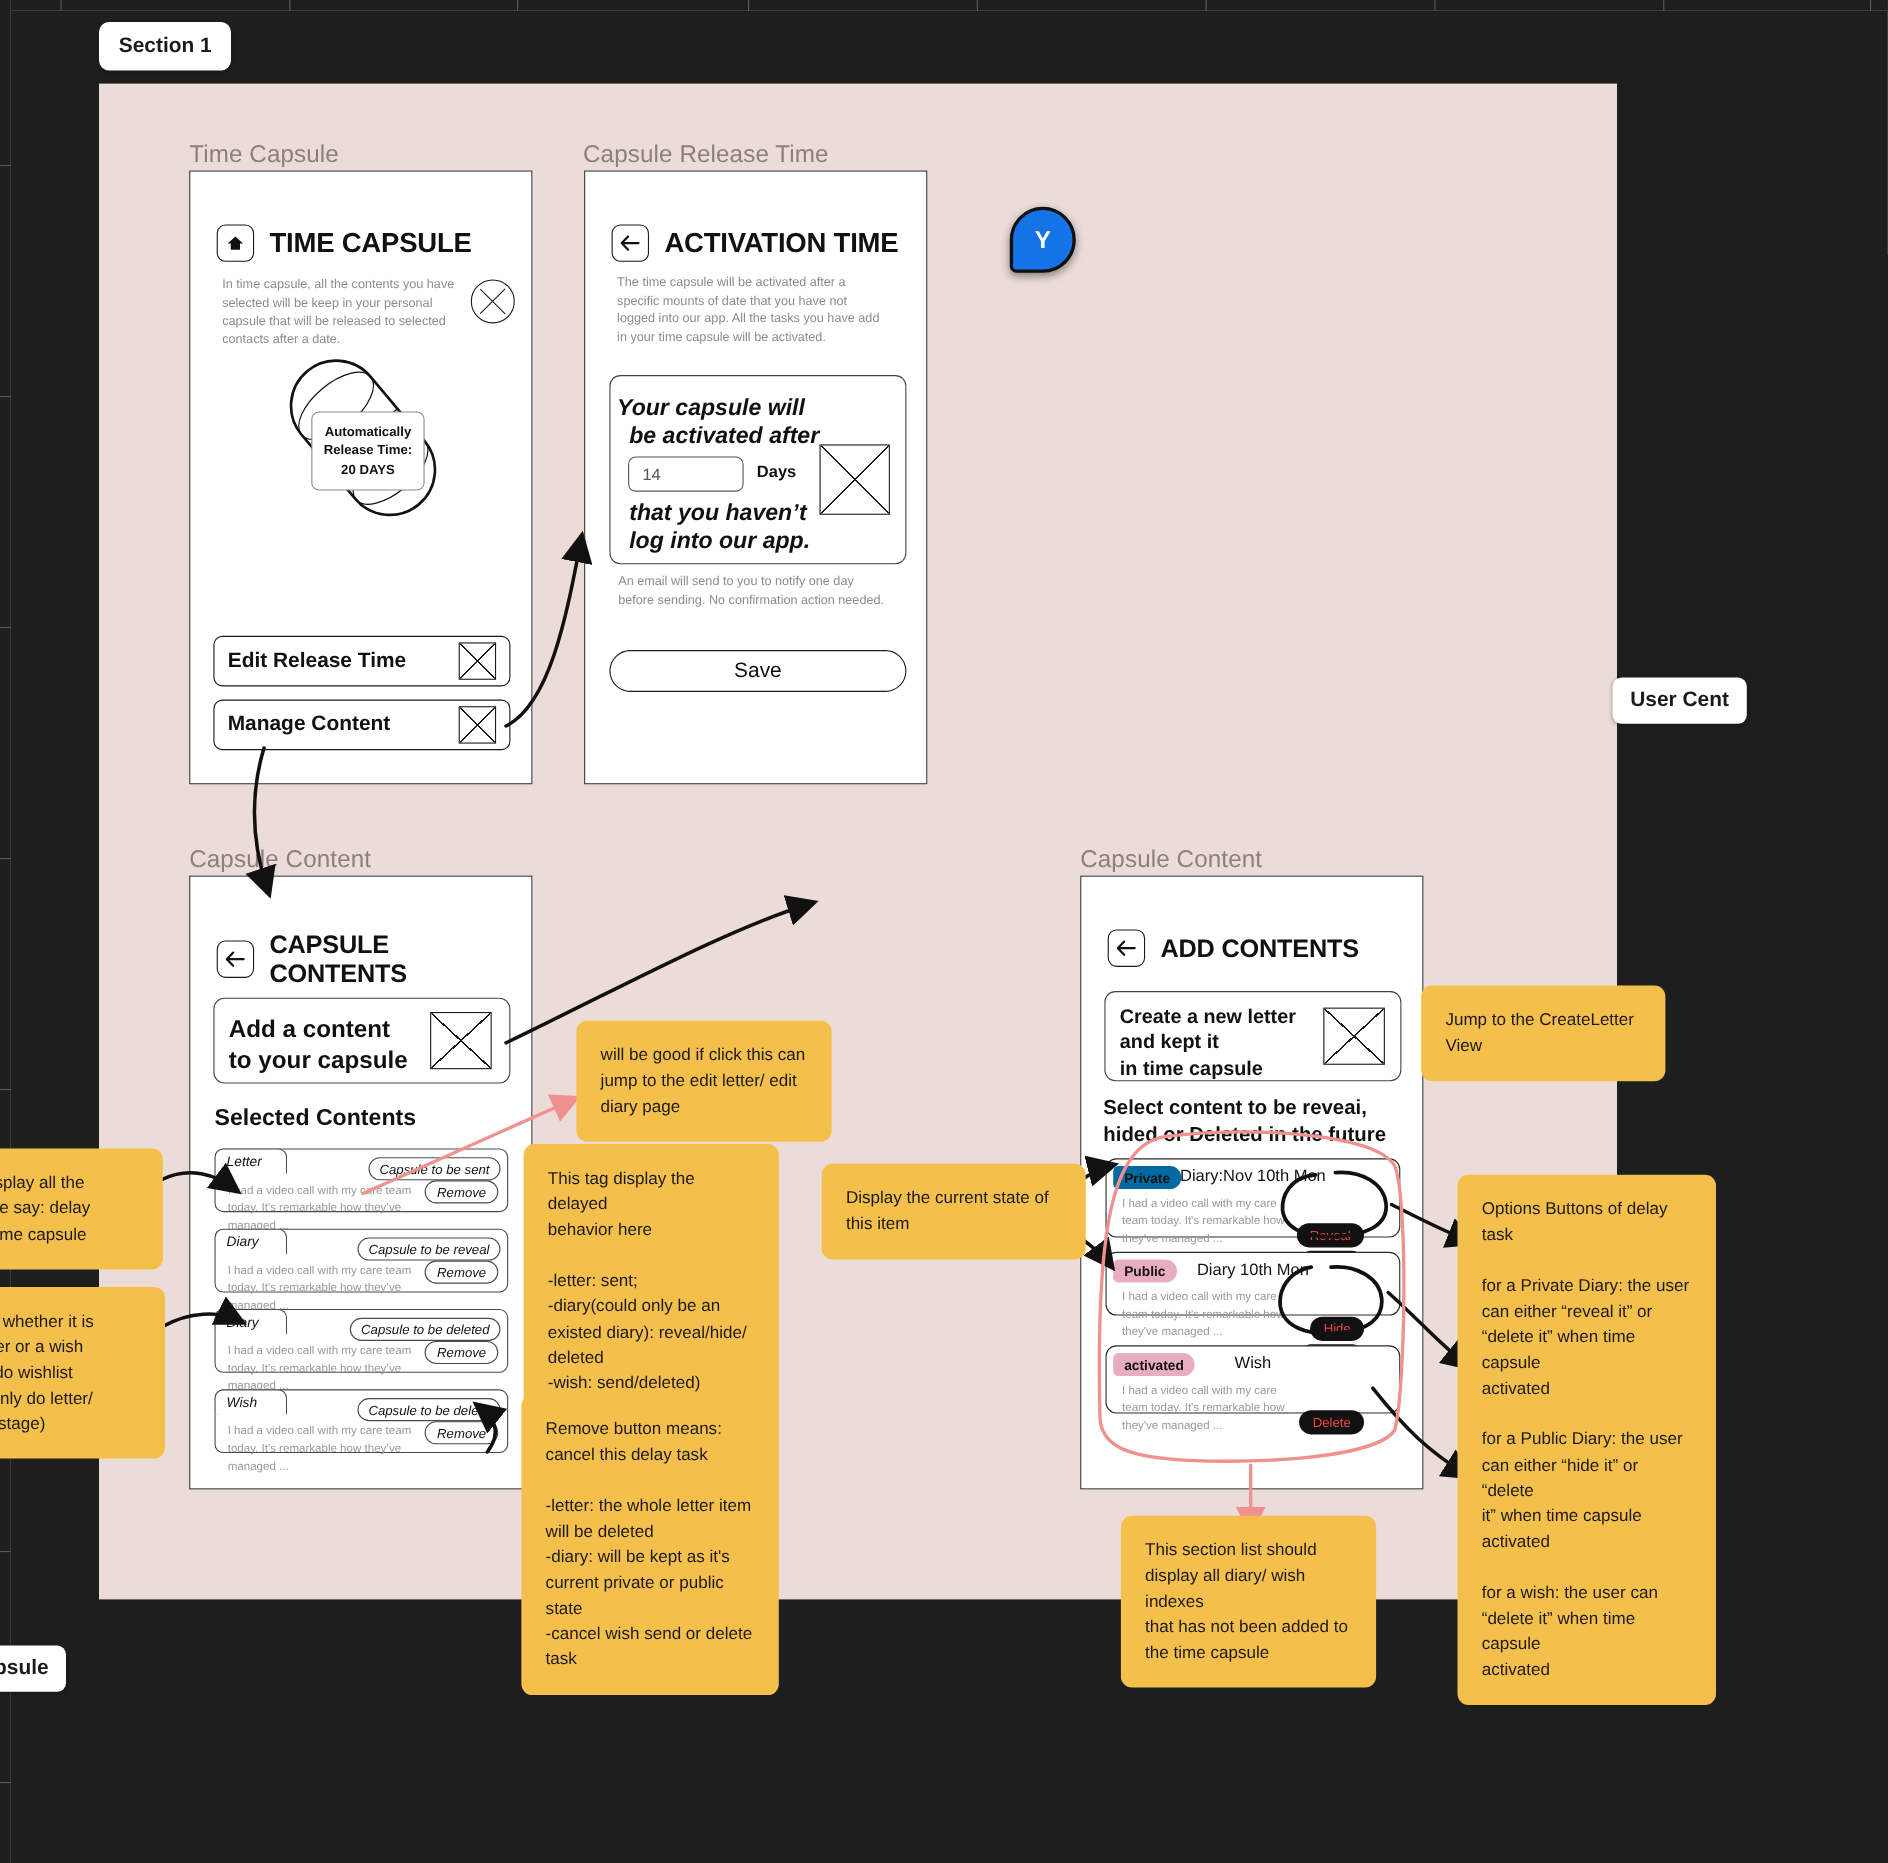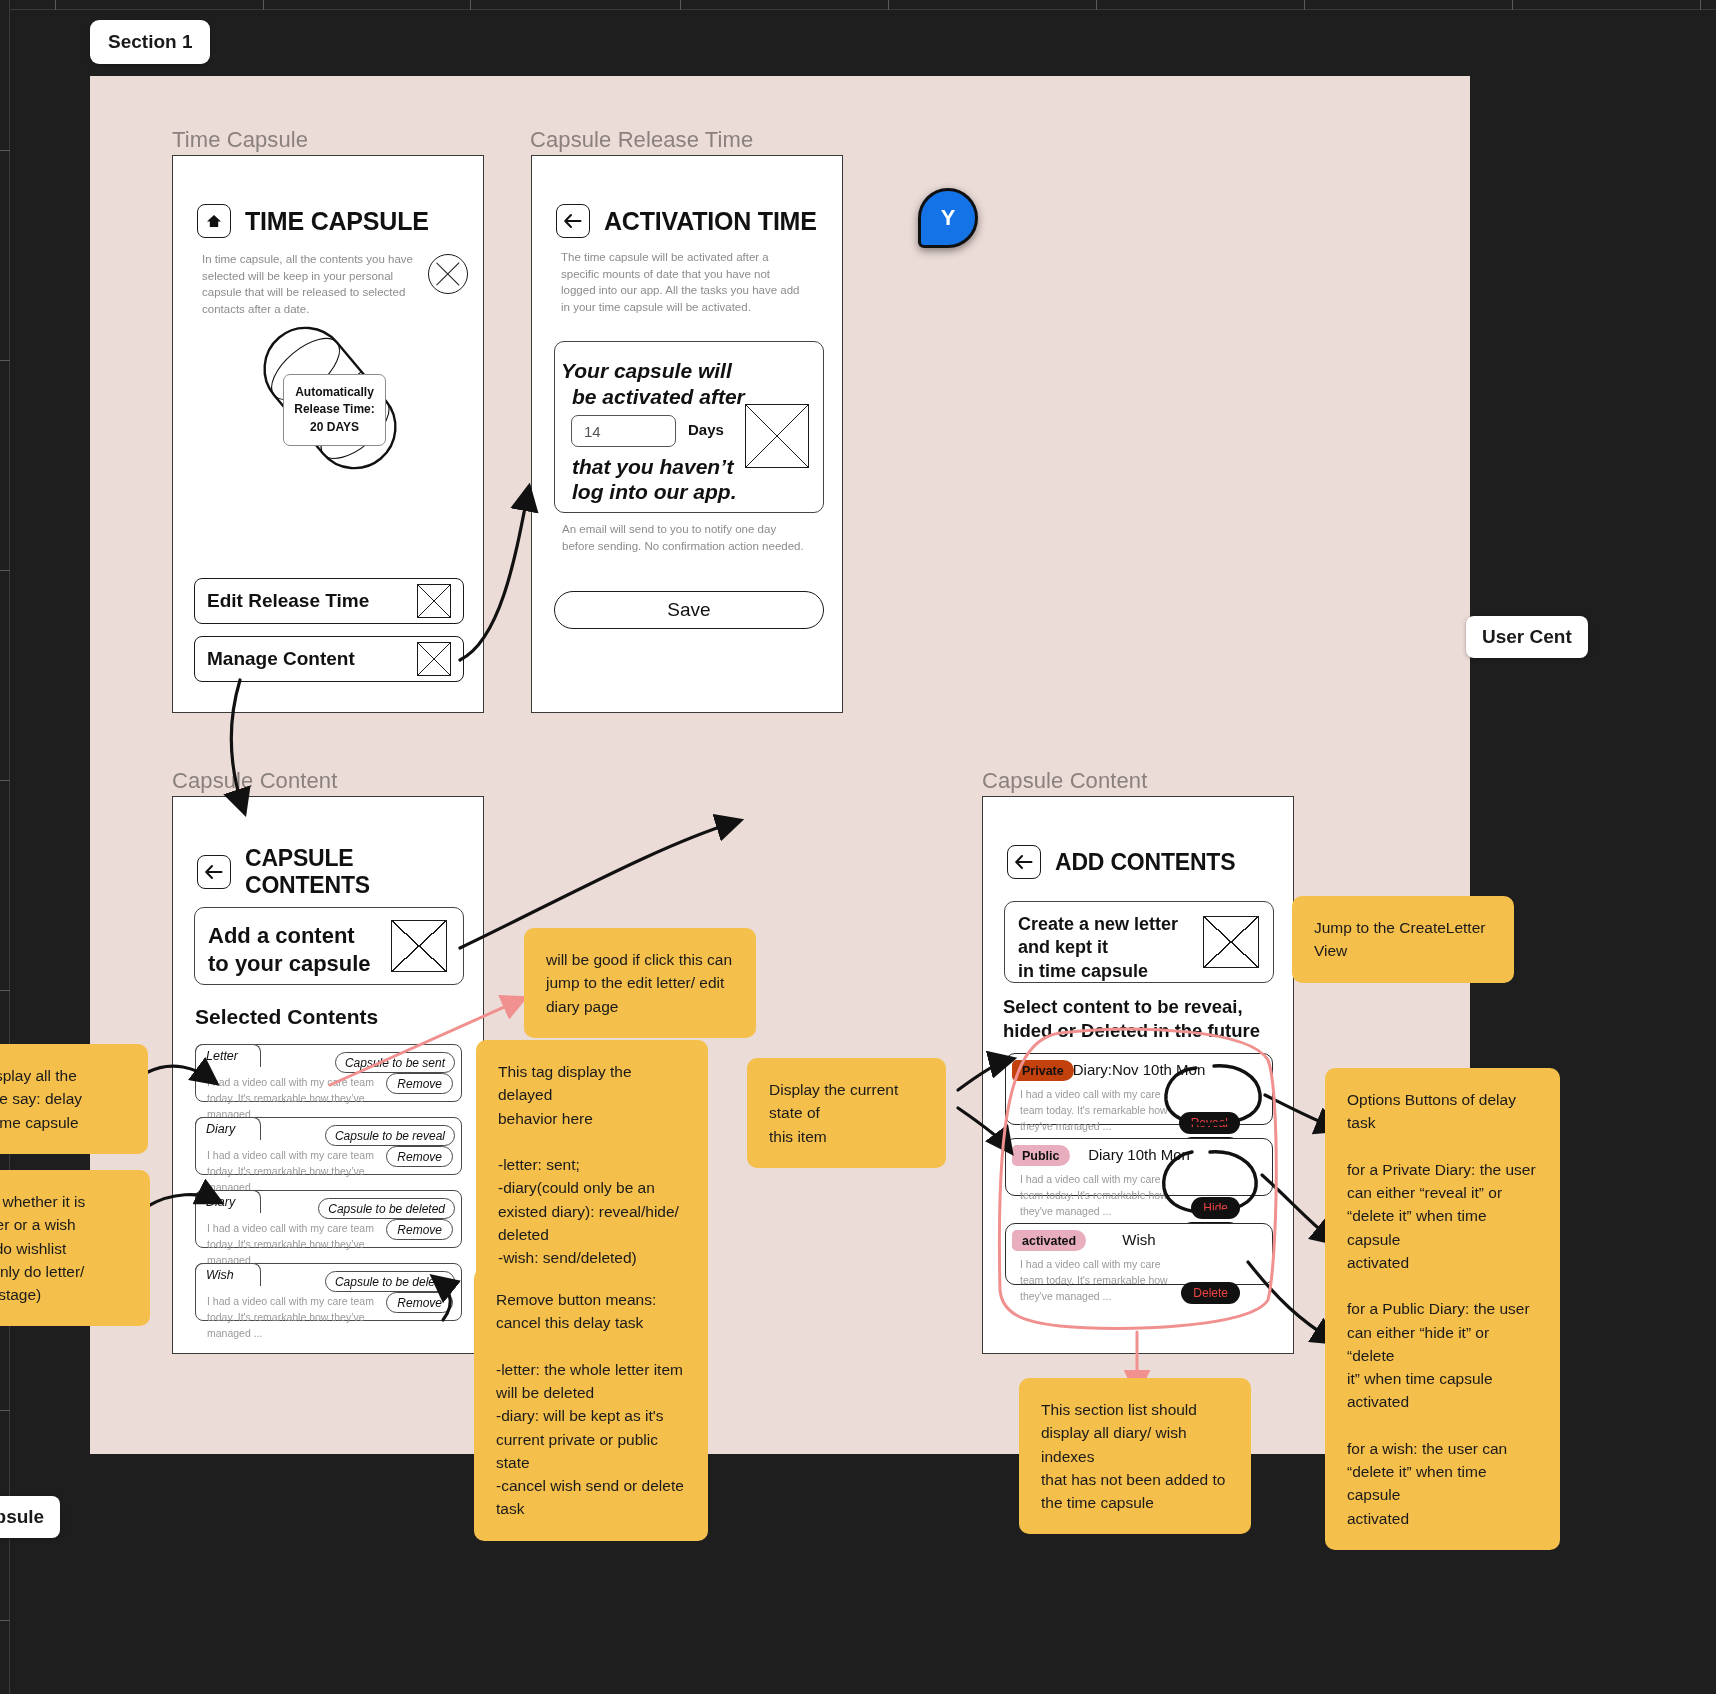--- a/index.html
+++ b/index.html
@@ -360,21 +360,21 @@
     </div>
     <div class="xbox" style="position:absolute; right:14px; top:14px; width:56px; height:52px"></div>
   </div>
 
   <div style="position:absolute; left:20px; top:198px; width:280px; font-size:18.5px; font-weight:800; line-height:1.3; color:#111">
     <div>Select content to be reveai,</div>
     <div>hided or Deleted in the future</div>
   </div>
 
   <div class="ac-card" style="left:22px; top:256px; width:268px; height:72px">
-    <div class="ac-badge" style="background:#c2410c">Private</div>
+    <div class="ac-badge" style="background:#0369a1">Private</div>
     <div class="ac-title">Diary:Nov 10th Mon</div>
     <div class="ac-body">I had a video call with my care team today. It's remarkable how they've managed ...</div>
     <div class="blk-pill" style="right:32px; top:22px">Reveal</div>
     <div class="blk-pill" style="right:32px; top:47px">Delete</div>
   </div>
 
   <div class="ac-card" style="left:22px; top:341px; width:268px; height:58px">
     <div class="ac-badge" style="background:#e8aebd">Public</div>
     <div class="ac-title">Diary 10th Mon</div>
     <div class="ac-body">I had a video call with my care team today. It's remarkable how they've managed ...</div>
@@ -445,21 +445,21 @@
 -wish: send/deleted)</div>
 <div class="note" style="left:474px; top:1268px; width:234px">Remove button means:
 cancel this delay task
 
 -letter: the whole letter item
 will be deleted
 -diary: will be kept as it's
 current private or public state
 -cancel wish send or delete
 task</div>
-<div class="note" style="left:747px; top:1058px; width:199px">Display the current state of
+<div class="note" style="left:747px; top:1058px; width:240px">Display the current state of
 this item</div>
 <div class="note" style="left:1292px; top:896px; width:222px">Jump to the CreateLetter
 View</div>
 <div class="note" style="left:1325px; top:1068px; width:235px">Options Buttons of delay task
 
 for a Private Diary: the user
 can either “reveal it” or
 “delete it” when time capsule
 activated
 

